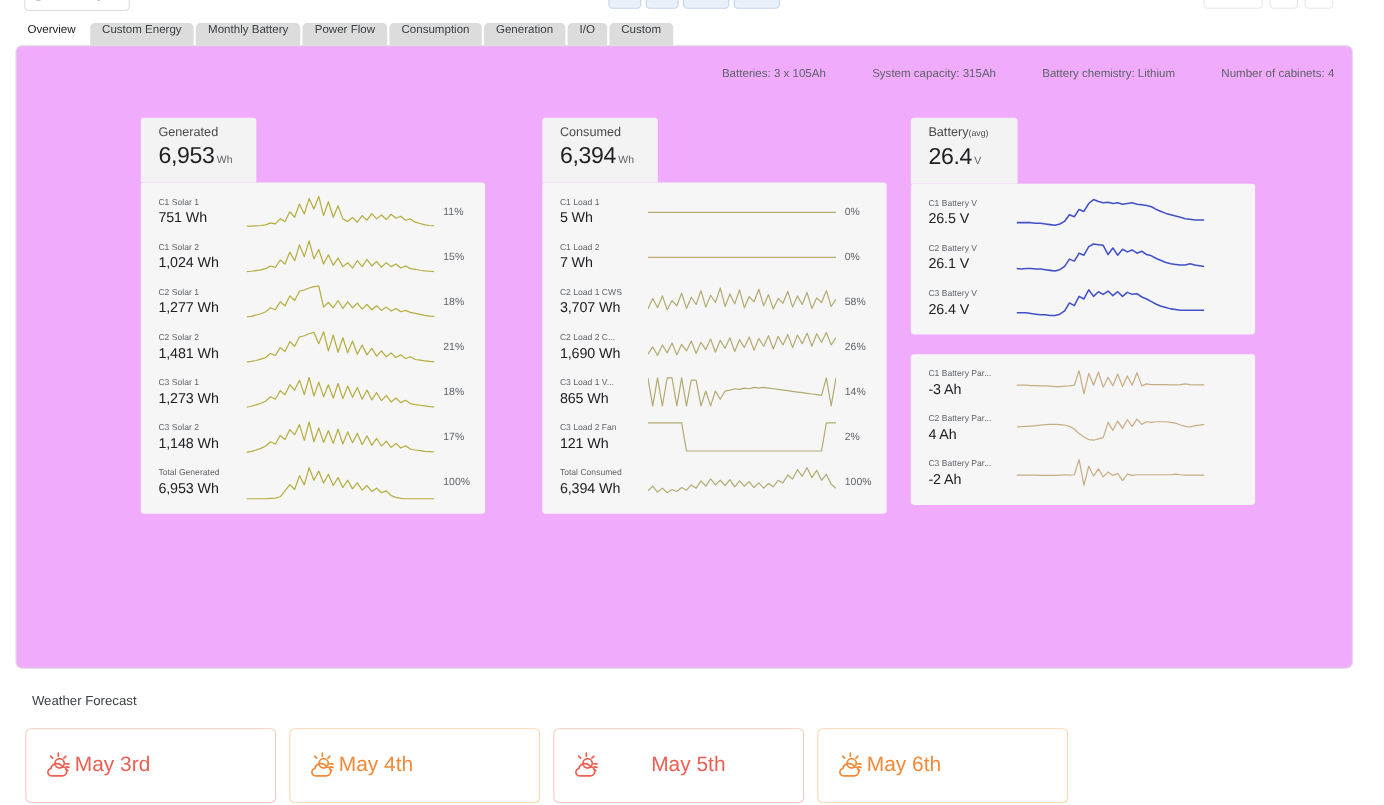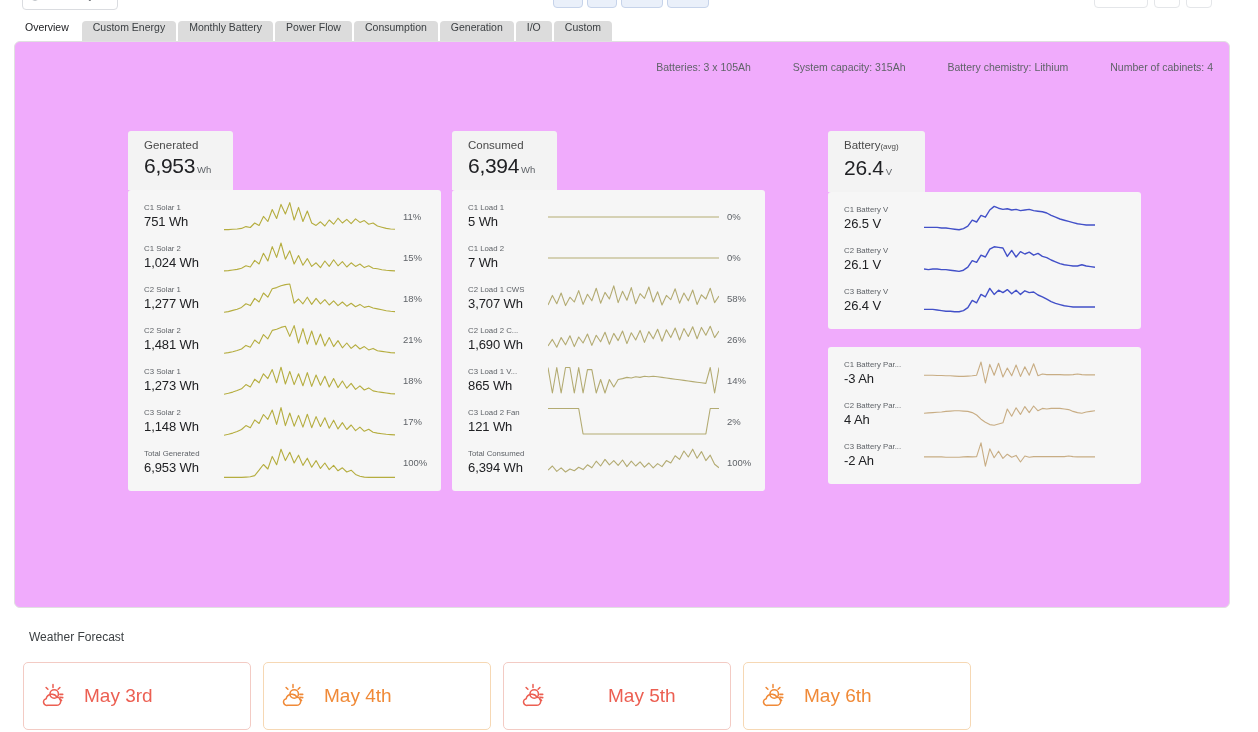--- a/index.html
+++ b/index.html
@@ -66,23 +66,23 @@
 
   .sysinfo {
     position: absolute; right: 16px; top: 19px;
     display: flex; gap: 42px;
     font-size: 10.5px; color: #5f6368;
     white-space: nowrap;
   }
 
   
   .cols { position: absolute; left: 0; top: 0; width: 100%; }
-  .col { position: absolute; top: 65px; margin-top: 24px; }
+  .col { position: absolute; top: 65px; }
   .col-gen { left: 113px; width: 313px; }
-  .col-con { left: 437px; width: 313px; }
+  .col-con { left: 478px; width: 313px; }
   .col-bat { left: 813px; width: 313px; }
 
   .colhead {
     display: inline-block;
     background: #f3f3f3;
     padding: 7px 22px 7px 16px;
     border-radius: 3px 3px 0 0;
     min-width: 97px;
   }
   .colhead .ttl { font-size: 11.5px; color: #4a4a4a; line-height: 14px; }
@@ -122,21 +122,21 @@
     font-size: 12px; color: #3c4043;
   }
   .wf-cards {
     position: absolute; left: 23px; top: 662px;
     display: flex; gap: 12px;
   }
   .wf-card {
     width: 228px; height: 68px;
     border: 1px solid #f0c8bf; border-radius: 5px;
     background: #fff;
-    display: flex; align-items: center; gap: 18px;
+    display: flex; align-items: center; gap: 2px;
     padding: 0 16px;
     overflow: hidden;
   }
   .wf-card .day { font-size: 19px; white-space: nowrap; }
   .wf-ic { width: 26px; height: 26px; flex: 0 0 26px; }
 </style>
 </head>
 <body>
 
 <div class="top-chrome">

